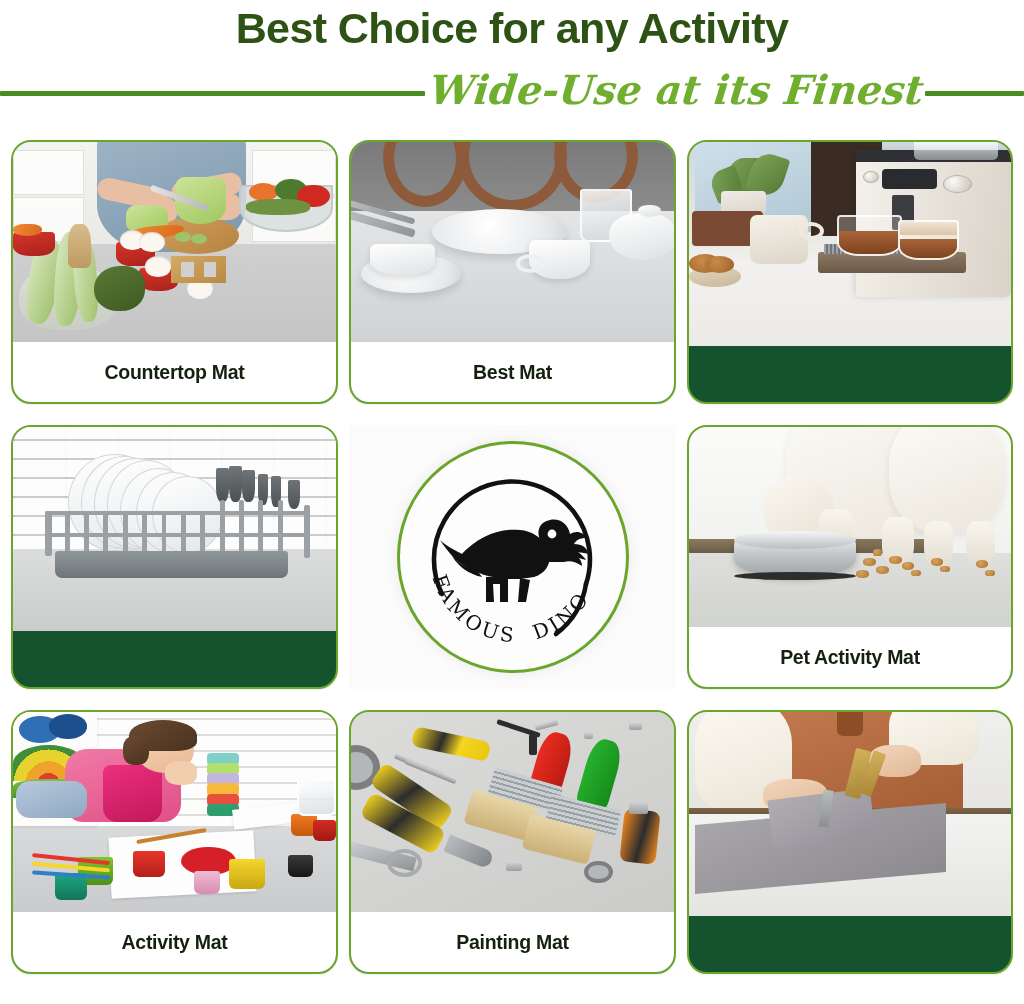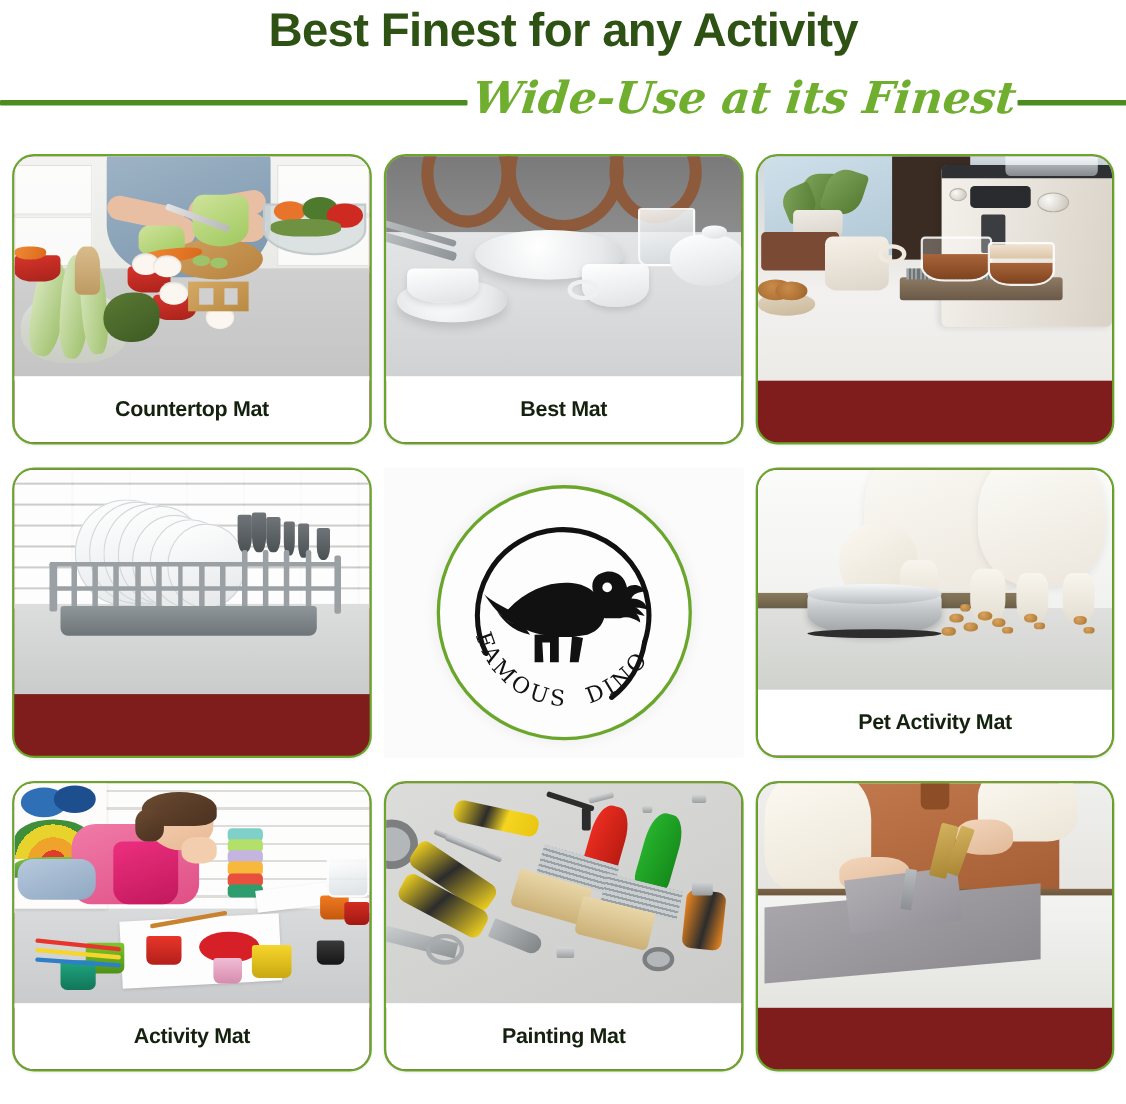--- a/index.html
+++ b/index.html
@@ -79,21 +79,21 @@
   .grid {
     position: absolute;
     left: 11px;
     top: 140px;
     width: 1002px;
     height: 842px;
   }
 
   .card {
     position: absolute;
-    background: #7f1d1d;
+    background: #14532d;
     border: 2px solid #6aa62c;
     border-radius: 20px;
     overflow: hidden;
     box-shadow: 0 1px 2px rgba(0,0,0,0.06);
   }
 
   .card .thumb {
     position: absolute;
     left: 0; top: 0;
     width: 100%;
@@ -265,21 +265,21 @@
   .cr-table { background:linear-gradient(180deg,#7d6549,#5d4a33); }
   .cr-fabric{ background:linear-gradient(160deg,#a9a6ab,#8c898f); }
   .cr-sciss { background:linear-gradient(150deg,#d3b25e,#a98634); border-radius:2px; }
 </style>
 </head>
 <body>
 
 <div class="page">
 
   <div class="header">
-    <div class="main-title">Best Finest for any Activity</div>
+    <div class="main-title">Best Choice for any Activity</div>
 
     <div class="sub-row">
       <div class="rule rule-left"></div>
       <div class="rule rule-right"></div>
       <div class="sub-title">Wide-Use at its Finest</div>
     </div>
   </div>
 
   <div class="grid">
 

